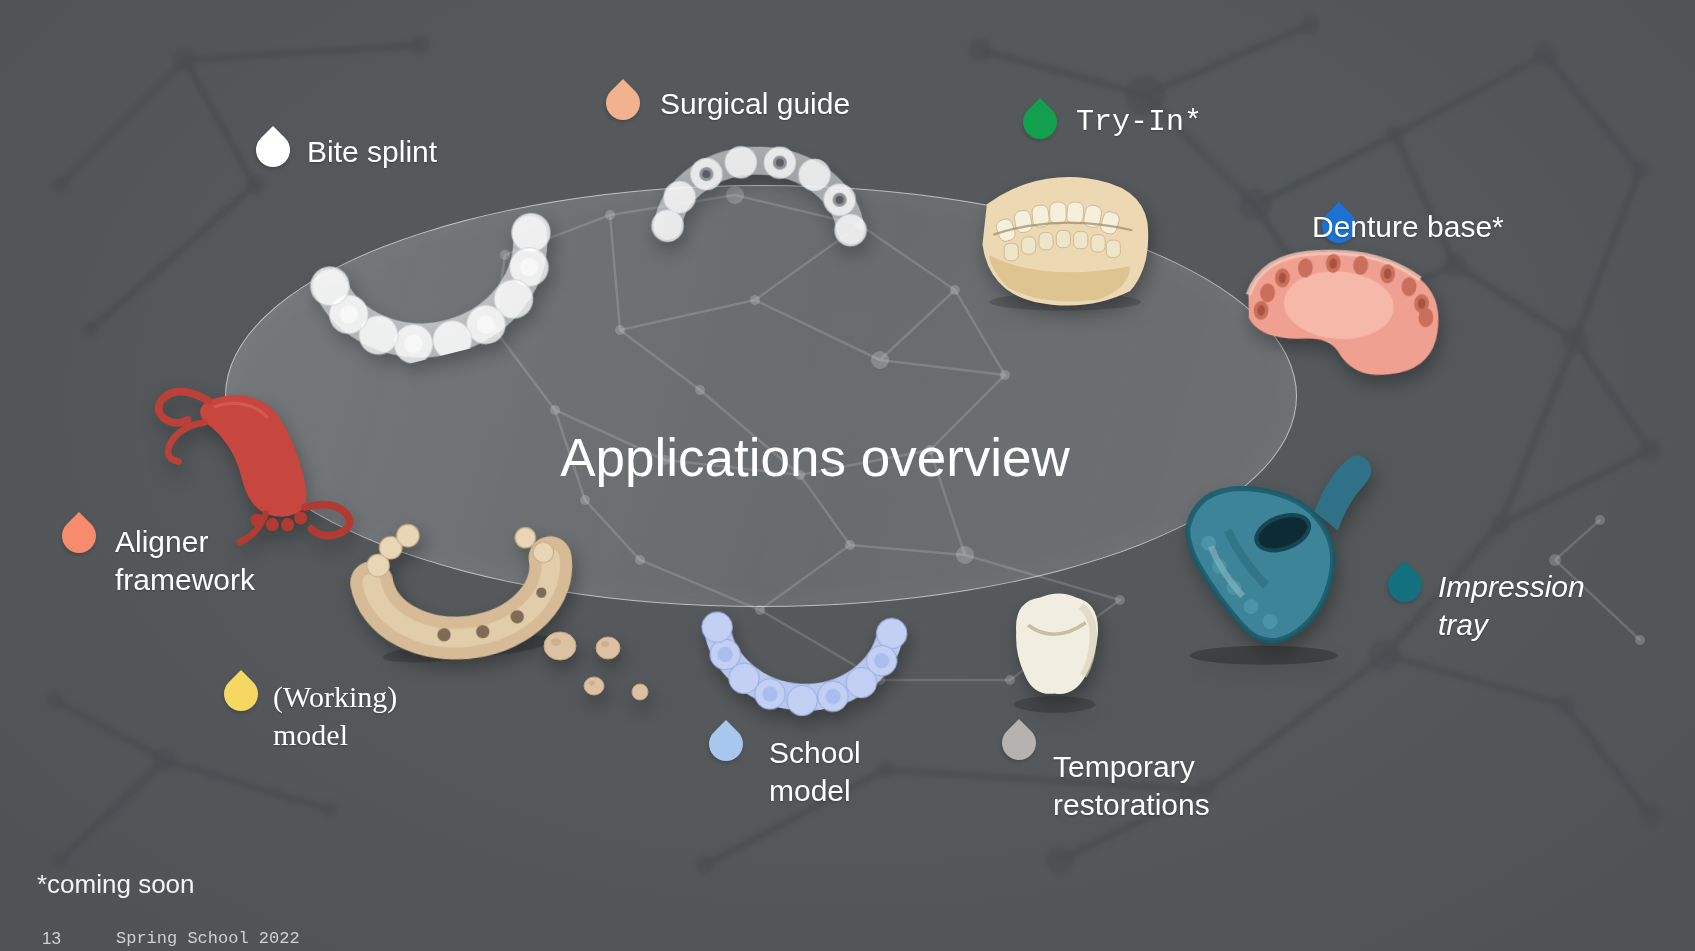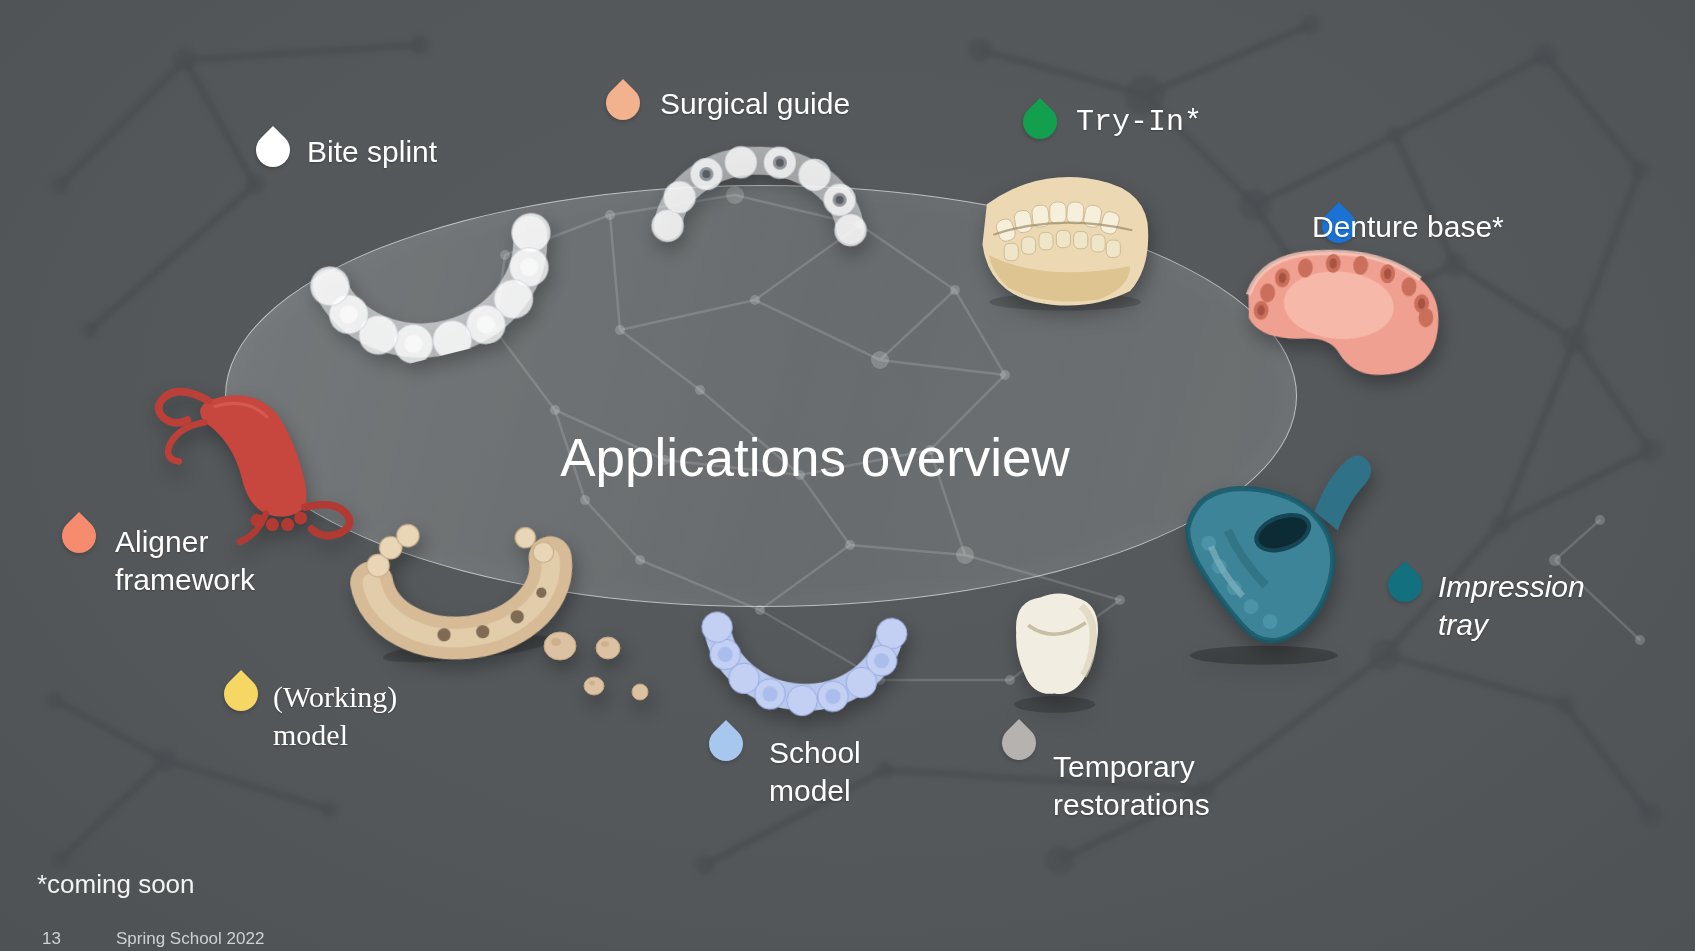--- a/index.html
+++ b/index.html
@@ -45,21 +45,21 @@
   .p-tryin{left:965px;top:163px;width:200px;height:152px;}
   .p-dent{left:1226px;top:240px;width:235px;height:148px;transform:rotate(4deg);}
   .p-part{left:148px;top:370px;width:240px;height:185px;}
   .p-work{left:350px;top:498px;width:225px;height:175px;transform:rotate(-6deg);}
   .p-teeth{left:538px;top:626px;width:125px;height:92px;}
   .p-alig{left:698px;top:578px;width:210px;height:140px;transform:rotate(3deg);}
   .p-crown{left:990px;top:582px;width:122px;height:132px;}
   .p-impr{left:1158px;top:446px;width:222px;height:222px;}
   .footnote{position:absolute;left:37px;top:869px;font-size:26px;color:#f2f3f3;}
   .footer-page{position:absolute;left:42px;top:929px;font-size:17px;color:#cfd1d2;}
-  .footer-text{position:absolute;left:116px;top:929px;font-size:17px;color:#cfd1d2;}
+  .footer-text{position:absolute;left:116px;top:929px;font-size:17px;color:#cfd1d2;font-family:Liberation Mono, monospace;}
   .logo{position:absolute;left:1448px;top:830px;display:flex;align-items:flex-start;}
   .logo-mark{width:45px;height:59px;margin-right:14px;}
   .logo-text{font-size:29px;line-height:32px;font-weight:400;letter-spacing:0.5px;color:#ffffff;}
 </style>
 </head>
 <body>
 
 <div class="slide">
 
   <svg class="net net-dark" width="1695" height="951" viewBox="0 0 1695 951">

